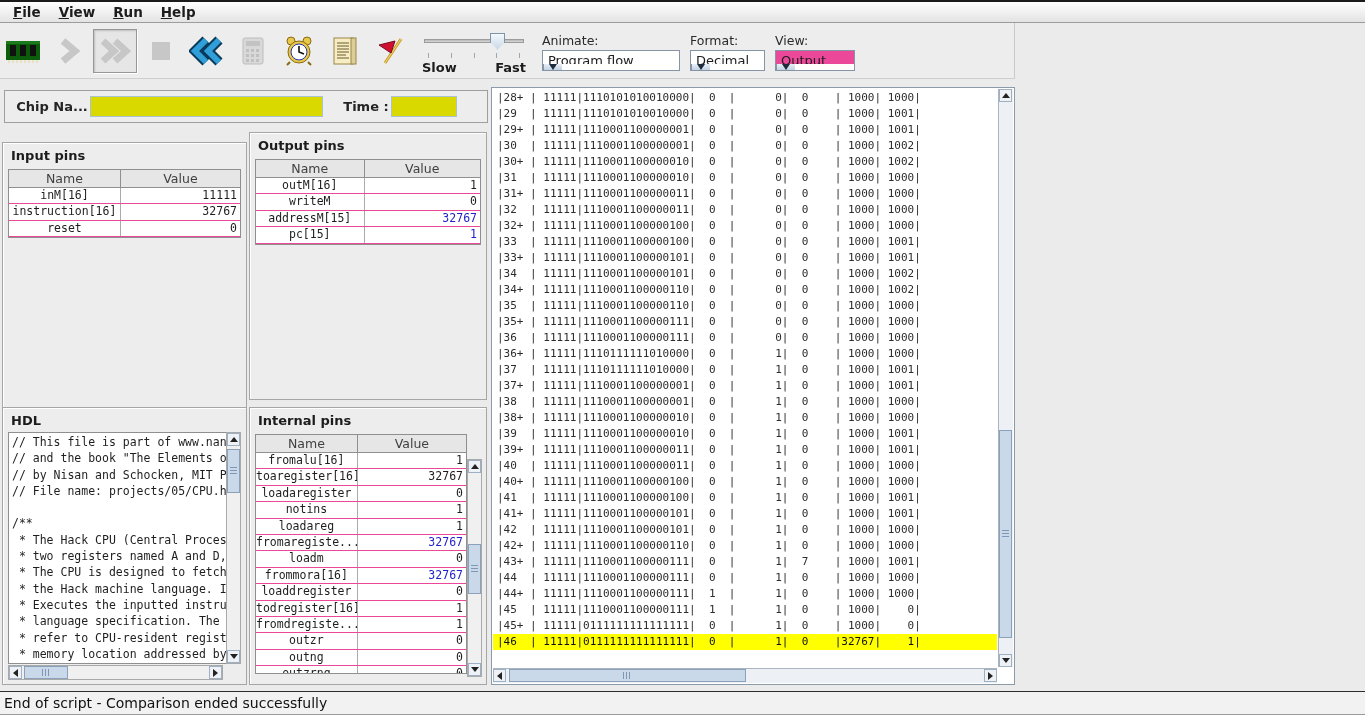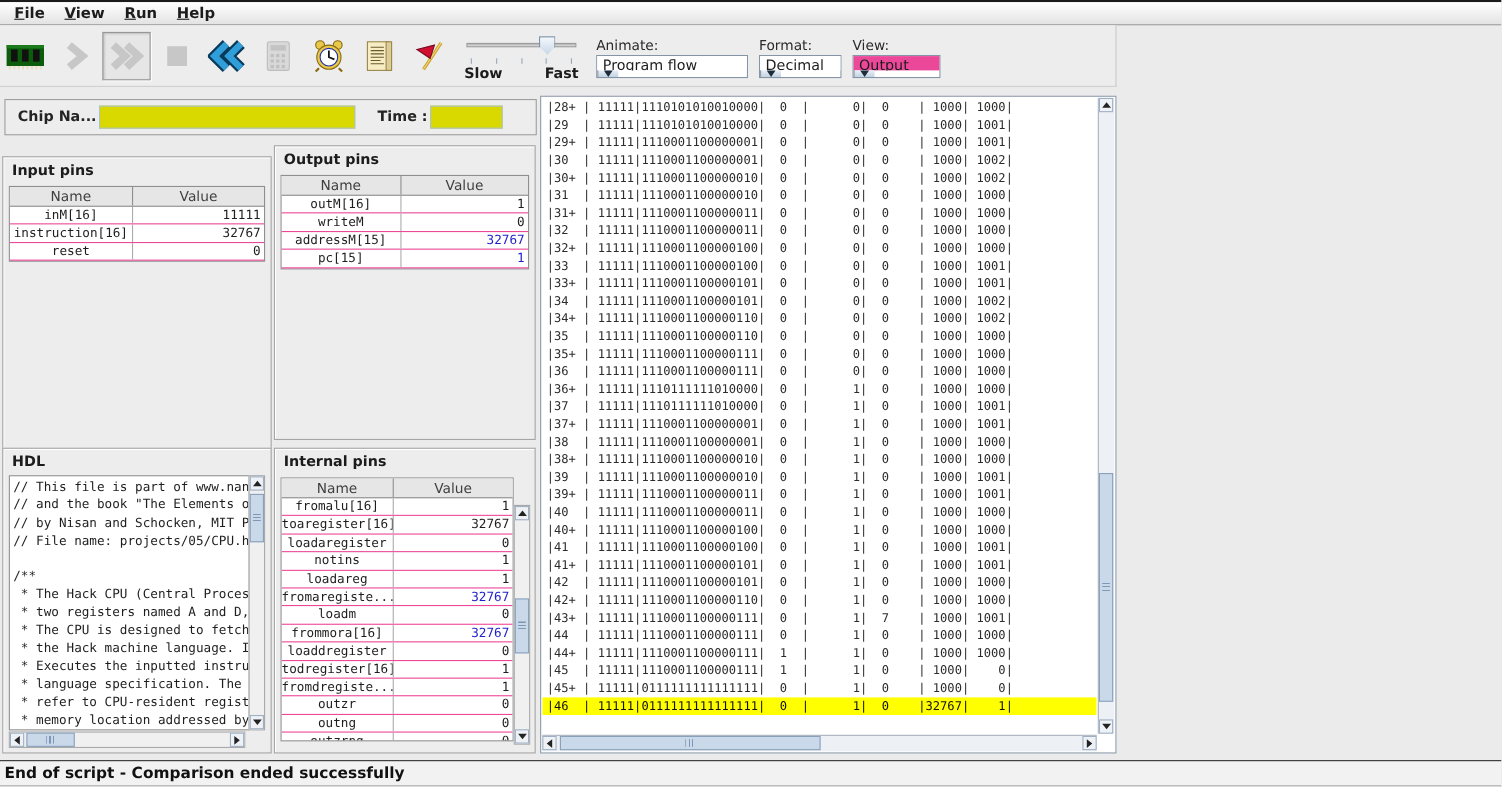--- a/index.html
+++ b/index.html
@@ -164,21 +164,21 @@
     font-family:"DejaVu Sans Mono","Liberation Mono",monospace;
     font-size:11px; line-height:16px; color:#2c2c2c; padding-left:4px;
   }
   .out-row { height:16px; white-space:pre; }
   .out-row.highlight { background:#ffff00; color:#111; margin-left:-4px; padding-left:4px; }
 
   
   .statusbar {
     position:absolute; left:0; top:689px; width:1365px; height:24px;
     background:#f2f2f2; border-top:1px solid #2e2e2e; border-bottom:1px solid #9a9a9a;
-    font-weight:bold; font-size:14px; color:#111; padding:3px 0 16px 4px;
+    font-weight:normal; font-size:14px; color:#111; padding:3px 0 16px 4px;
   }
 </style>
 </head>
 <body>
 
 <div class="app">
 
   <div class="menubar">
 
   <div class="menu-item"><u>F</u>ile</div>

